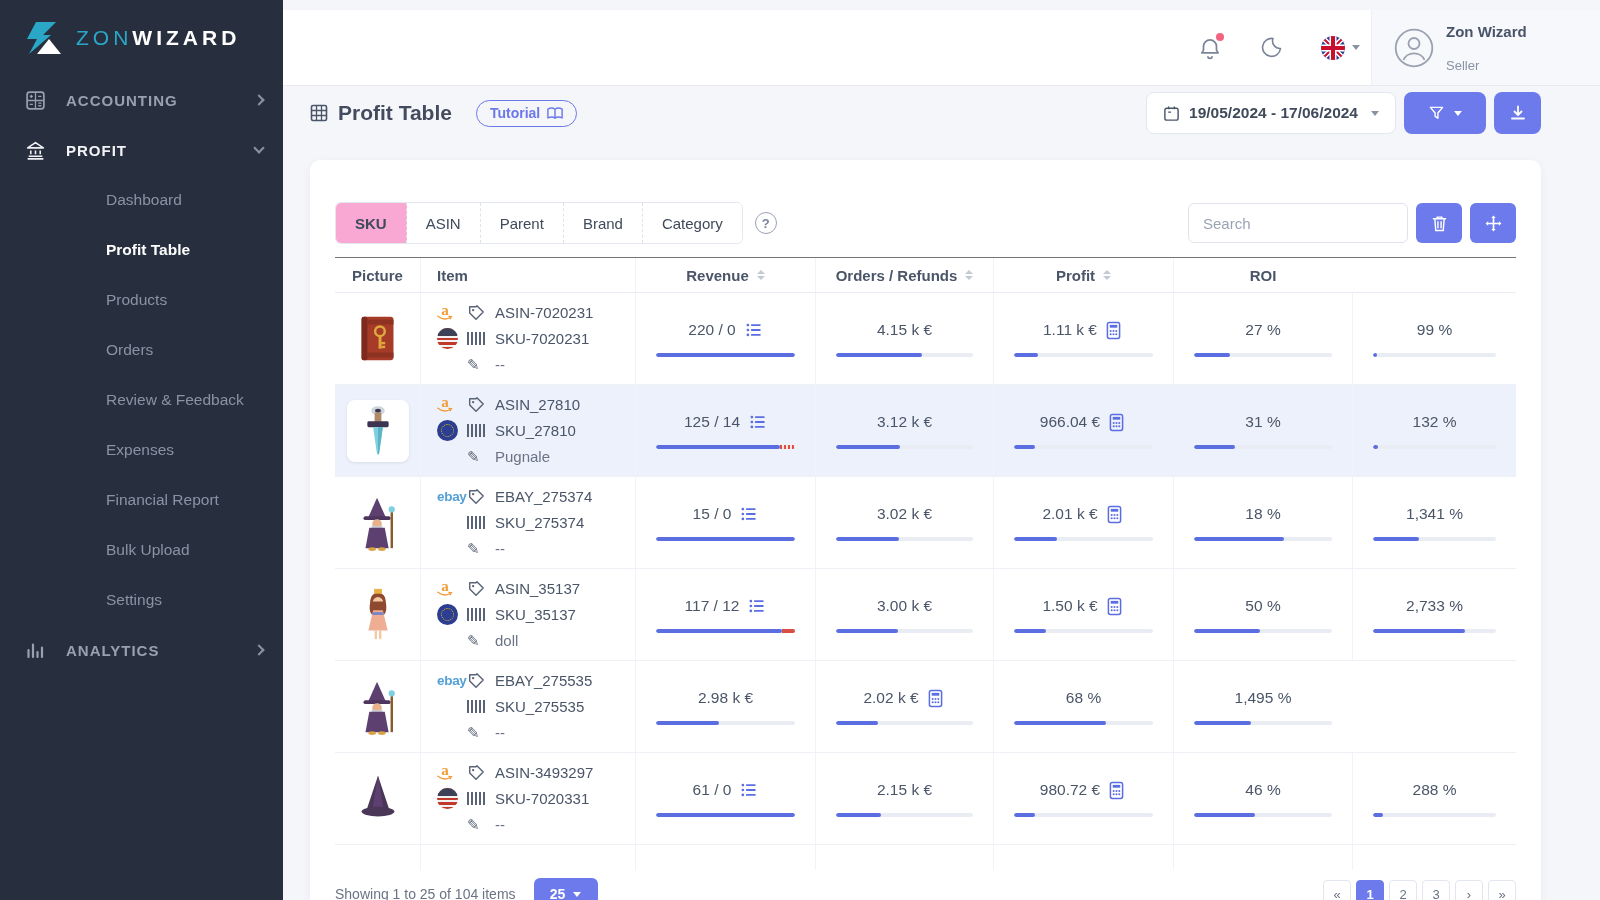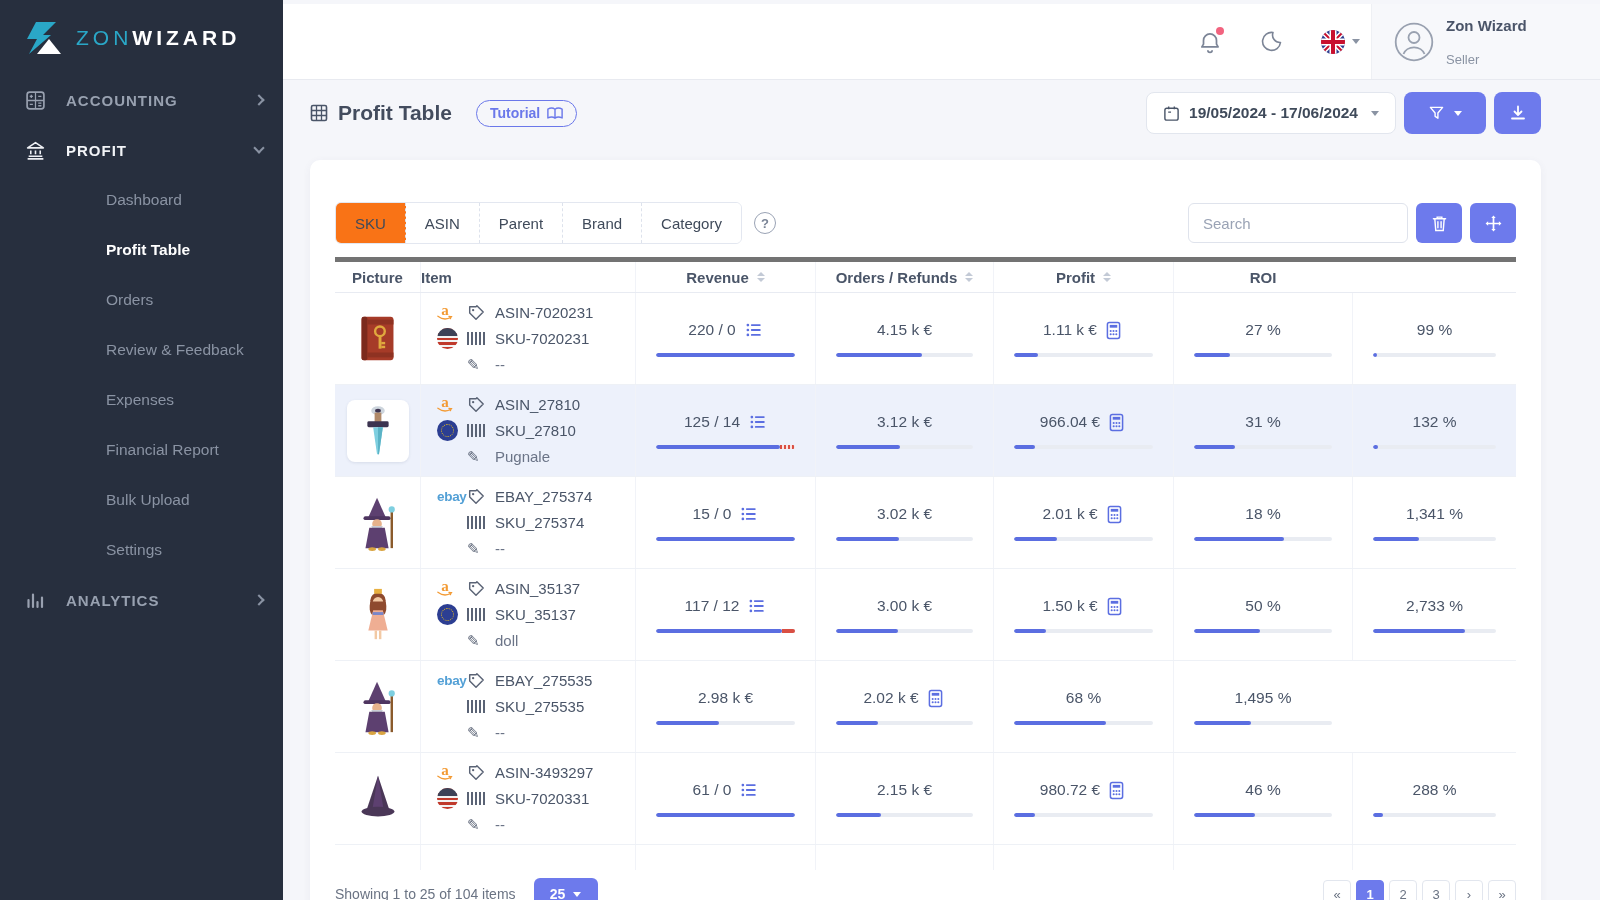--- a/index.html
+++ b/index.html
@@ -15,21 +15,21 @@
   .nav-item .ni-icon { width:22px; height:22px; margin-right:20px; flex:none; display:flex; align-items:center; justify-content:center; }
   .nav-item .ni-label { font-size:15px; letter-spacing:1px; color:#98a1b0; font-weight:600; flex:1; }
   .nav-item.active .ni-label { color:#f2f4f7; }
   .chev { width:8px; height:8px; border-top:2px solid #8a93a3; border-right:2px solid #8a93a3; display:inline-block; }
   .chev.right { transform:rotate(45deg); }
   .chev.down { transform:rotate(135deg); margin-top:-4px; }
   .submenu .sub-item { height:50px; display:flex; align-items:center; padding-left:106px; font-size:15.5px; color:#8a93a3; cursor:pointer; }
   .submenu .sub-item.active { color:#ffffff; font-weight:700; }
 
   
-  .topbar { position:absolute; left:283px; top:4px; right:0; height:75px; background:#ffffff; box-shadow:0 1px 0 rgba(40,50,80,.06); z-index:4; display:flex; align-items:center; }
+  .topbar { position:absolute; left:283px; top:10px; right:0; height:75px; background:#ffffff; box-shadow:0 1px 0 rgba(40,50,80,.06); z-index:4; display:flex; align-items:center; }
   .top-icons { position:absolute; right:240px; display:flex; align-items:center; gap:36px; }
   .icon-btn { width:26px; height:26px; position:relative; cursor:pointer; }
   .bell-dot { position:absolute; right:-1px; top:-2px; width:8px; height:8px; border-radius:50%; background:#f2637f; }
   .lang { display:flex; align-items:center; gap:7px; cursor:pointer; }
   .flag-uk { width:24px; height:24px; border-radius:50%; overflow:hidden; flex:none; }
   .caret { width:0; height:0; border-left:4px solid transparent; border-right:4px solid transparent; border-top:5px solid #8a93a3; display:inline-block; }
   .user-box { position:absolute; right:0; top:0; height:75px; width:229px; background:#f7f8fb; border-left:1px solid #eef0f4; display:flex; align-items:center; padding-left:22px; gap:12px; cursor:pointer; }
   .avatar { width:40px; height:40px; flex:none; }
   .user-name { font-size:15px; font-weight:700; color:#4a5468; }
   .user-role { font-size:13px; color:#8a93a3; margin-top:18px; }
@@ -45,34 +45,34 @@
   .btn-purple { height:42px; background:#6d7aec; border:none; border-radius:8px; display:flex; align-items:center; justify-content:center; gap:10px; cursor:pointer; }
   .btn-filter { width:82px; }
   .btn-dl { width:47px; }
 
   
   .card { position:absolute; top:85px; left:27px; width:1231px; height:900px; background:#ffffff; border-radius:10px; box-shadow:0 2px 8px rgba(60,70,110,.06); padding:24px 25px; }
   .toolbar { margin-top:18px; display:flex; align-items:center; }
   .tab-group { display:inline-flex; border:1px solid #e3e7f0; border-radius:6px; overflow:hidden; background:#fff; }
   .tab { padding:0 19px; height:40px; display:flex; align-items:center; font-size:15px; color:#3f4a5a; border-right:1px dashed #dde2ec; cursor:pointer; background:#fff; }
   .tab:last-child { border-right:none; }
-  .tab.active { background:#f97316; font-weight:400; }
+  .tab.active { background:#f9a8d4; font-weight:700; }
   .help-circle { width:22px; height:22px; border-radius:50%; border:1.5px solid #9aa3b5; color:#7a8496; font-size:13px; font-weight:700; display:flex; align-items:center; justify-content:center; margin-left:12px; cursor:pointer; }
   .search-wrap { margin-left:auto; display:flex; align-items:center; gap:8px; }
   .search-input { width:220px; height:40px; border:1px solid #dfe3ec; border-radius:6px; padding:0 14px; font-size:15px; color:#3f4a5a; outline:none; }
   .search-input::placeholder { color:#9aa3b5; }
   .sq-btn { width:46px; height:40px; background:#6d7aec; border:none; border-radius:6px; display:flex; align-items:center; justify-content:center; cursor:pointer; }
 
   
   .table { margin-top:13px; }
   .t-row { display:grid; grid-template-columns:85px 215px 180px 178px 180px 179px 164px; }
-  .t-head { height:36px; border-top:5px solid #737373; border-bottom:1px solid #e8ebf2; }
+  .t-head { height:36px; border-top:1px solid #737373; border-bottom:1px solid #e8ebf2; }
   .t-head .h-cell { display:flex; align-items:center; justify-content:center; gap:8px; font-size:15px; font-weight:700; color:#4a5568; border-left:1px solid #f1f3f8; }
   .t-head .h-cell:first-child { border-left:none; }
-  .t-head .h-cell.left { justify-content:flex-start; }
+  .t-head .h-cell.left { justify-content:flex-start; padding-left:16px; }
   .sort { display:inline-flex; flex-direction:column; gap:2px; }
   .sort i { width:0; height:0; border-left:4px solid transparent; border-right:4px solid transparent; display:block; }
   .sort .up { border-bottom:4px solid #c3cad6; }
   .sort .dn { border-top:4px solid #c3cad6; }
   .t-body { height:577px; overflow:hidden; }
   .t-row.body { height:92px; border-bottom:1px solid #eef1f6; }
   .t-row.body.hl { background:#edf1fb; }
   .cell { border-left:1px solid #f1f3f8; display:flex; flex-direction:column; align-items:center; justify-content:center; }
   .cell:first-child { border-left:none; }
   .pic-tile { width:62px; height:62px; background:#fff; border-radius:8px; display:flex; align-items:center; justify-content:center; }
@@ -141,20 +141,21 @@
           <path d="M2.5 7.5 L10 2.5 L17.5 7.5 Z M3.5 15.5 h13 M2.5 18 h15 M5.5 10 v3.5 M10 10 v3.5 M14.5 10 v3.5" fill="none" stroke="#eef0f4" stroke-width="1.5" stroke-linejoin="round"></path>
         </svg>
     </span>
     <span class="ni-label">PROFIT</span>
     <span class="chev down"></span>
   </div>
 
   <div class="submenu">
       <div class="sub-item">Dashboard</div>
       <div class="sub-item active">Profit Table</div>
+      <div class="sub-item">Products</div>
       <div class="sub-item">Orders</div>
       <div class="sub-item">Review &amp; Feedback</div>
       <div class="sub-item">Expenses</div>
       <div class="sub-item">Financial Report</div>
       <div class="sub-item">Bulk Upload</div>
       <div class="sub-item">Settings</div>
     </div>
 
   <div class="nav-item">
     <span class="ni-icon">

